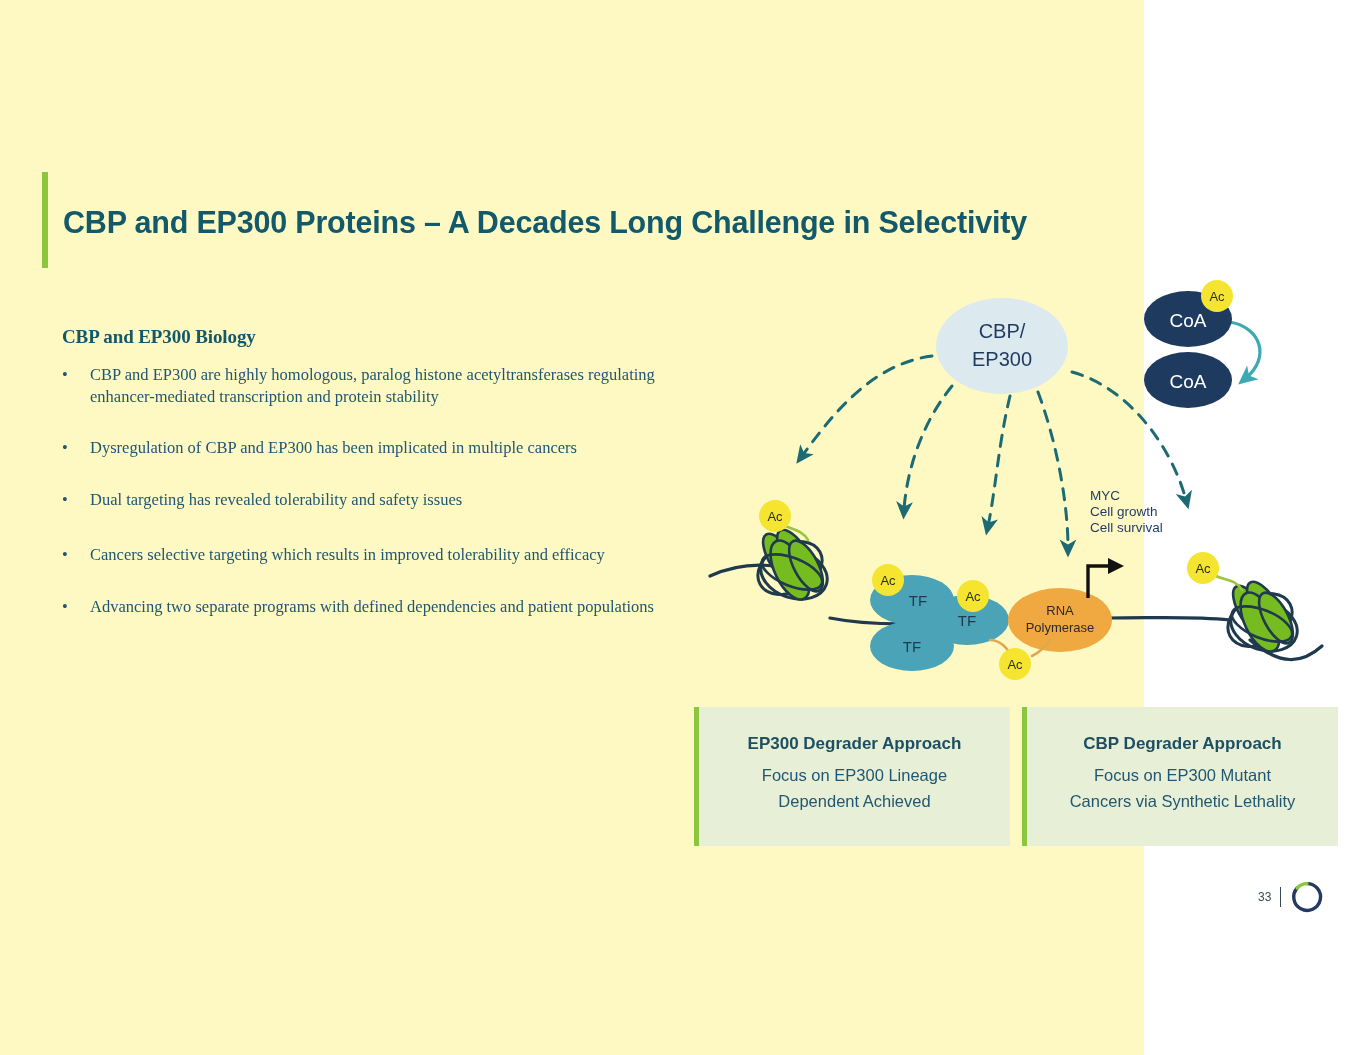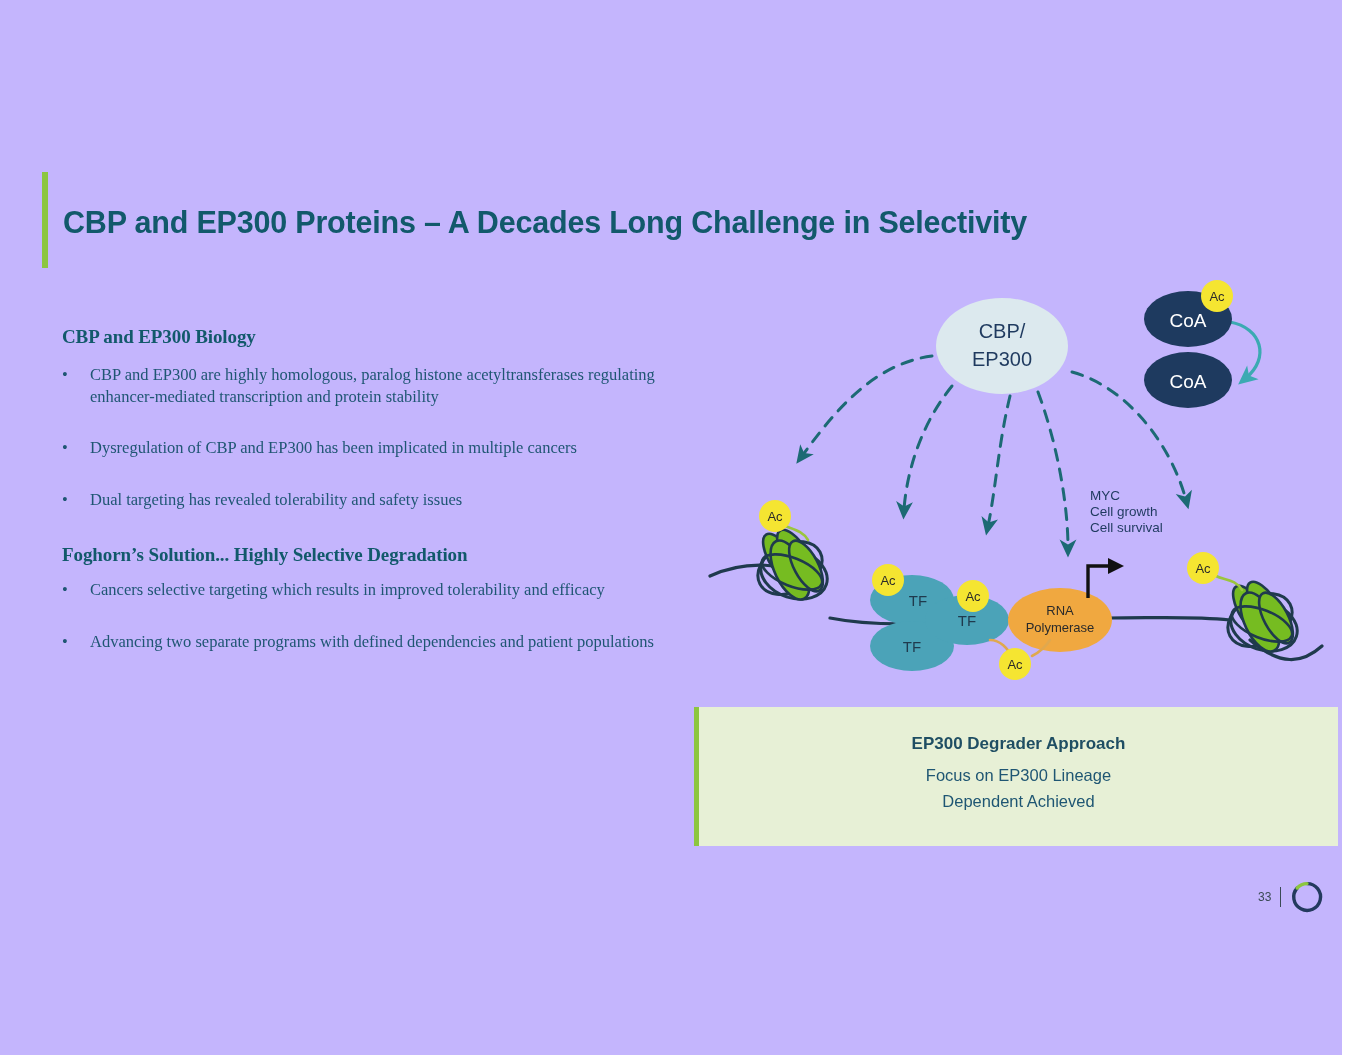--- a/index.html
+++ b/index.html
@@ -5,23 +5,23 @@
   * { box-sizing: border-box; }
   html, body {
     margin: 0; padding: 0;
     width: 1365px; height: 1055px;
     background: #ffffff;
     font-family: "Liberation Sans", sans-serif;
     overflow: hidden;
   }
   #slide {
     position: relative;
-    width: 1342px;
+    width: 1144px;
     height: 1055px;
-    background: #c4b5fd;
+    background: #fef9c3;
   }
 
   
   #title-accent-bar {
     position: absolute;
     left: 42px; top: 172px;
     width: 6px; height: 96px;
     background: #8CC63F;
   }
   #page-title {
@@ -148,21 +148,20 @@
           <span class="bullet-text">Dysregulation of CBP and EP300 has been implicated in multiple cancers</span>
         </li>
         <li class="bullet-item">
           <span class="bullet-dot">•</span>
           <span class="bullet-text">Dual targeting has revealed tolerability and safety issues</span>
         </li>
       </ul>
     </div>
 
     <div id="section-2">
-      <div class="section-heading">Foghorn’s Solution... Highly Selective Degradation</div>
       <ul class="bullet-list">
         <li class="bullet-item">
           <span class="bullet-dot">•</span>
           <span class="bullet-text">Cancers selective targeting which results in improved tolerability and efficacy</span>
         </li>
         <li class="bullet-item">
           <span class="bullet-dot">•</span>
           <span class="bullet-text">Advancing two separate programs with defined dependencies and patient populations</span>
         </li>
       </ul>
@@ -291,20 +290,25 @@
       </g>
     </svg>
   </div>
 
   <div id="approach-boxes">
     <div class="approach-box">
       <div class="approach-title">EP300 Degrader Approach</div>
       <div class="approach-line">Focus on EP300 Lineage</div>
       <div class="approach-line">Dependent Achieved</div>
     </div>
+    <div class="approach-box">
+      <div class="approach-title">CBP Degrader Approach</div>
+      <div class="approach-line">Focus on EP300 Mutant</div>
+      <div class="approach-line">Cancers via Synthetic Lethality</div>
+    </div>
   </div>
 
   <div id="footer">
     <span id="page-number">33</span>
     <span id="footer-divider"></span>
     <svg id="brand-logo" width="34" height="34" viewBox="0 0 34 34">
       <path d="M17,3.6 A13.4,13.4 0 1 1 7.2,8.0" fill="none" stroke="#243A5E" stroke-width="3.4" stroke-linecap="round"></path>
       <path d="M7.2,8.0 A13.4,13.4 0 0 1 17,3.6" fill="none" stroke="#8CC63F" stroke-width="3.4" stroke-linecap="round"></path>
     </svg>
   </div>

